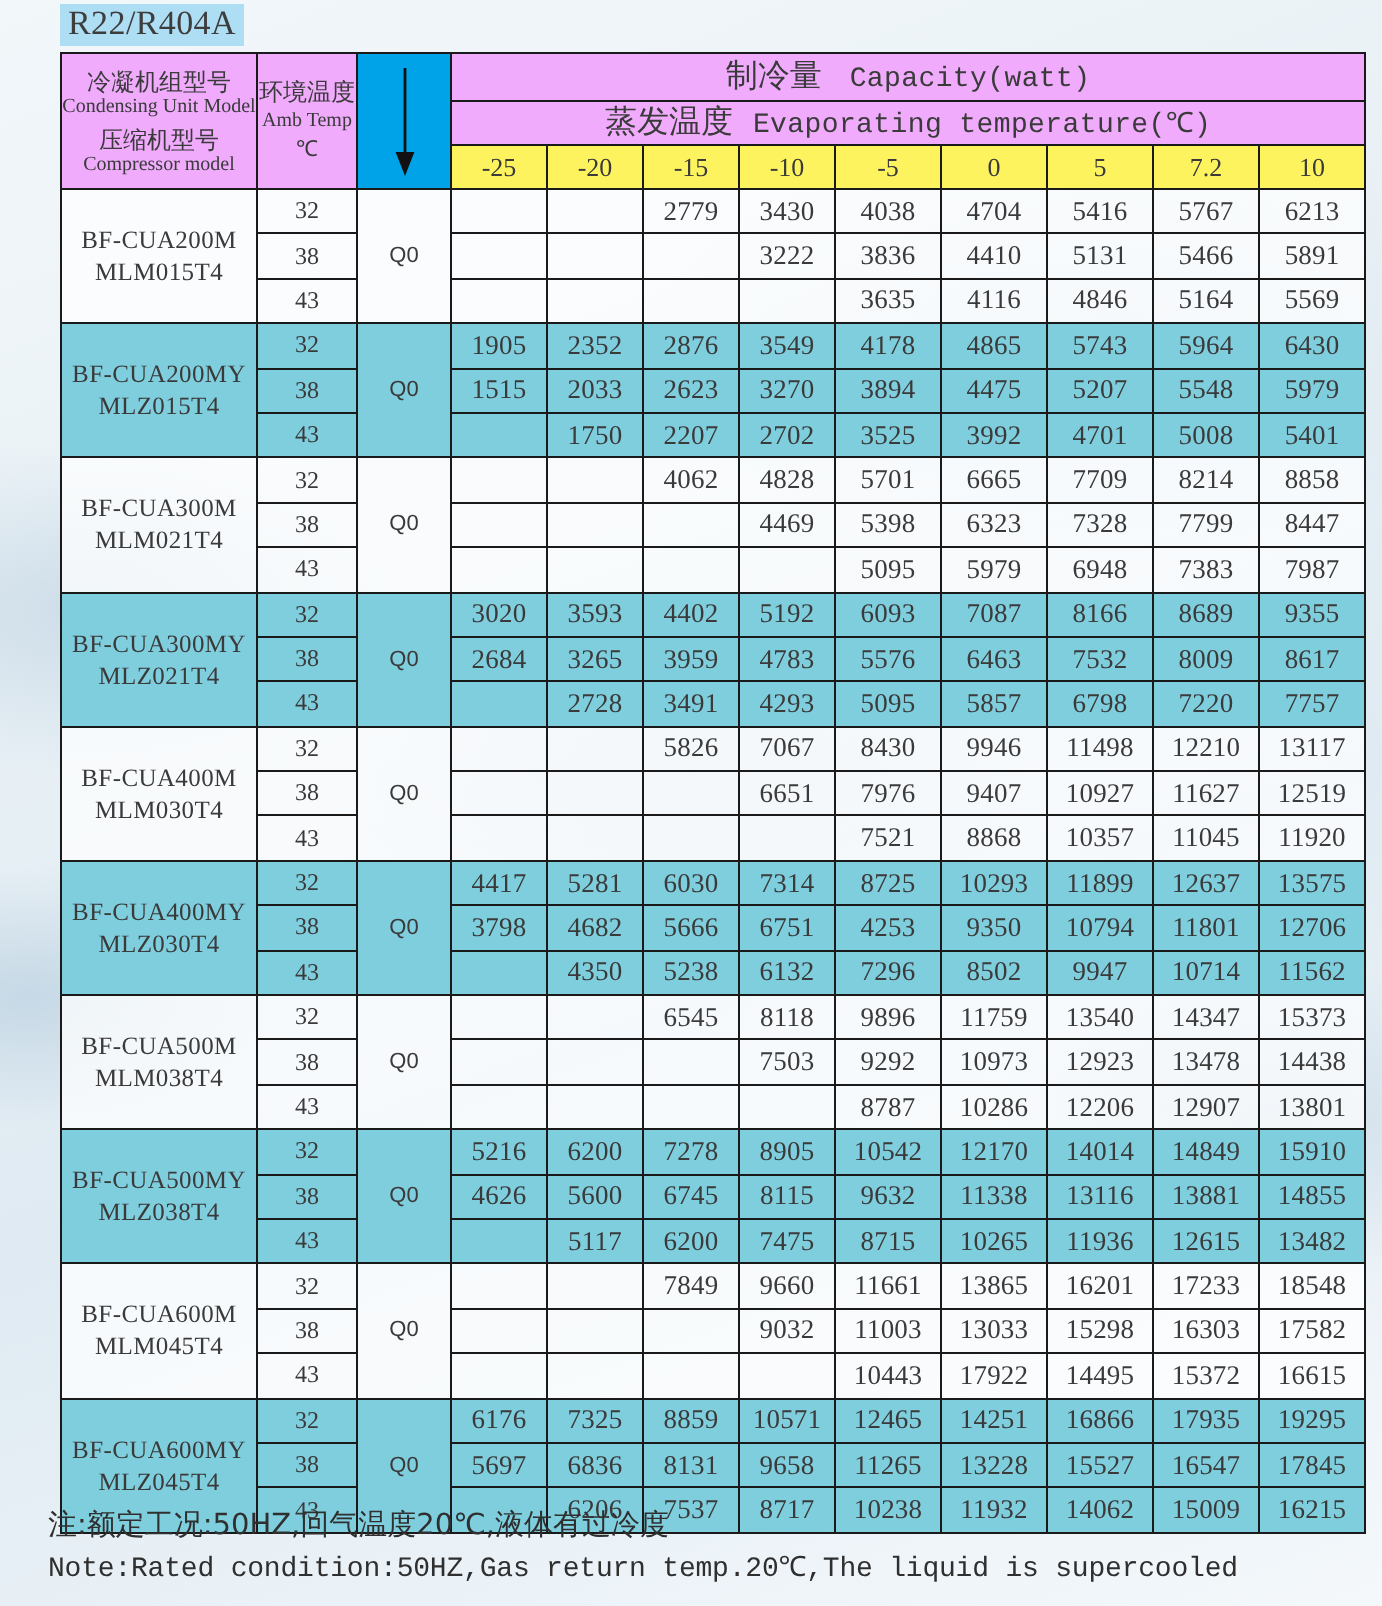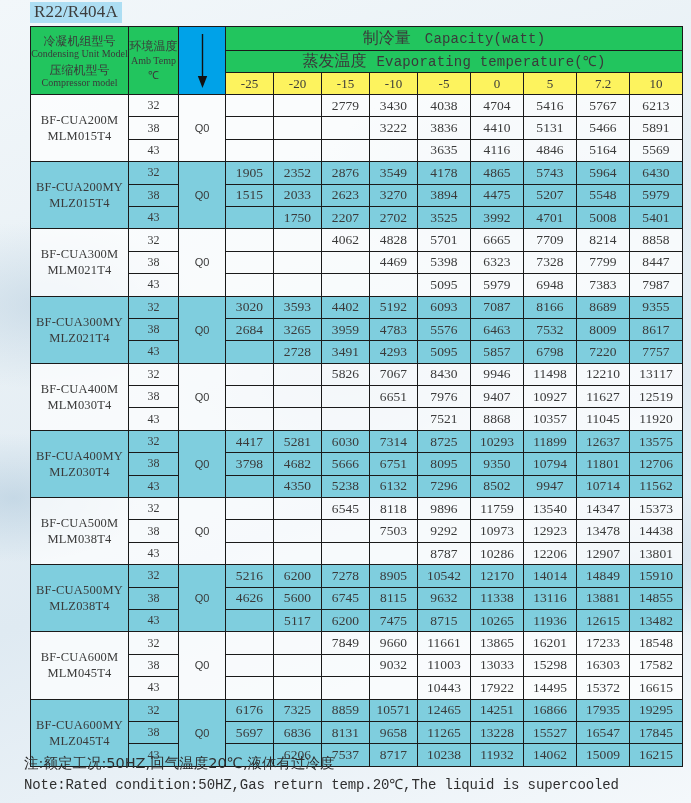--- a/index.html
+++ b/index.html
@@ -55,21 +55,21 @@
     border: 1px solid #1a1a1a;
     padding: 0;
     font-weight: normal;
     text-align: center;
     vertical-align: middle;
     color: #3a3a3a;
   }
 
   
   .hd {
-    background: #22c55e;
+    background: #f0abfc;
     color: #2b2b2b;
   }
   .hd-cn { font-size: 12px; line-height: 15px; font-family: "DejaVu Sans", sans-serif; }
   .hd-en { font-size: 10px; line-height: 10px; font-family: "Liberation Serif", serif; }
   .hd-big-cn { font-size: 16px; font-family: "DejaVu Sans", sans-serif; }
   .hd-big-en { font-size: 14px; font-family: "Liberation Mono", monospace; letter-spacing: 0.2px; }
 
   .cap-row td { height: 24px; }
   .evap-row td { height: 22px; }
   .temp-row td { height: 22px; background: #fdf35e; font-size: 13px; font-family: "Liberation Serif", serif; }
@@ -412,21 +412,21 @@
           <td class="val">11899</td>
           <td class="val">12637</td>
           <td class="val">13575</td>
         </tr>
         <tr class="data band-blue">
           <td class="amb">38</td>
           <td class="val">3798</td>
           <td class="val">4682</td>
           <td class="val">5666</td>
           <td class="val">6751</td>
-          <td class="val">8095</td>
+          <td class="val">4253</td>
           <td class="val">9350</td>
           <td class="val">10794</td>
           <td class="val">11801</td>
           <td class="val">12706</td>
         </tr>
         <tr class="data band-blue">
           <td class="amb">43</td>
           <td class="val"></td>
           <td class="val">4350</td>
           <td class="val">5238</td>

